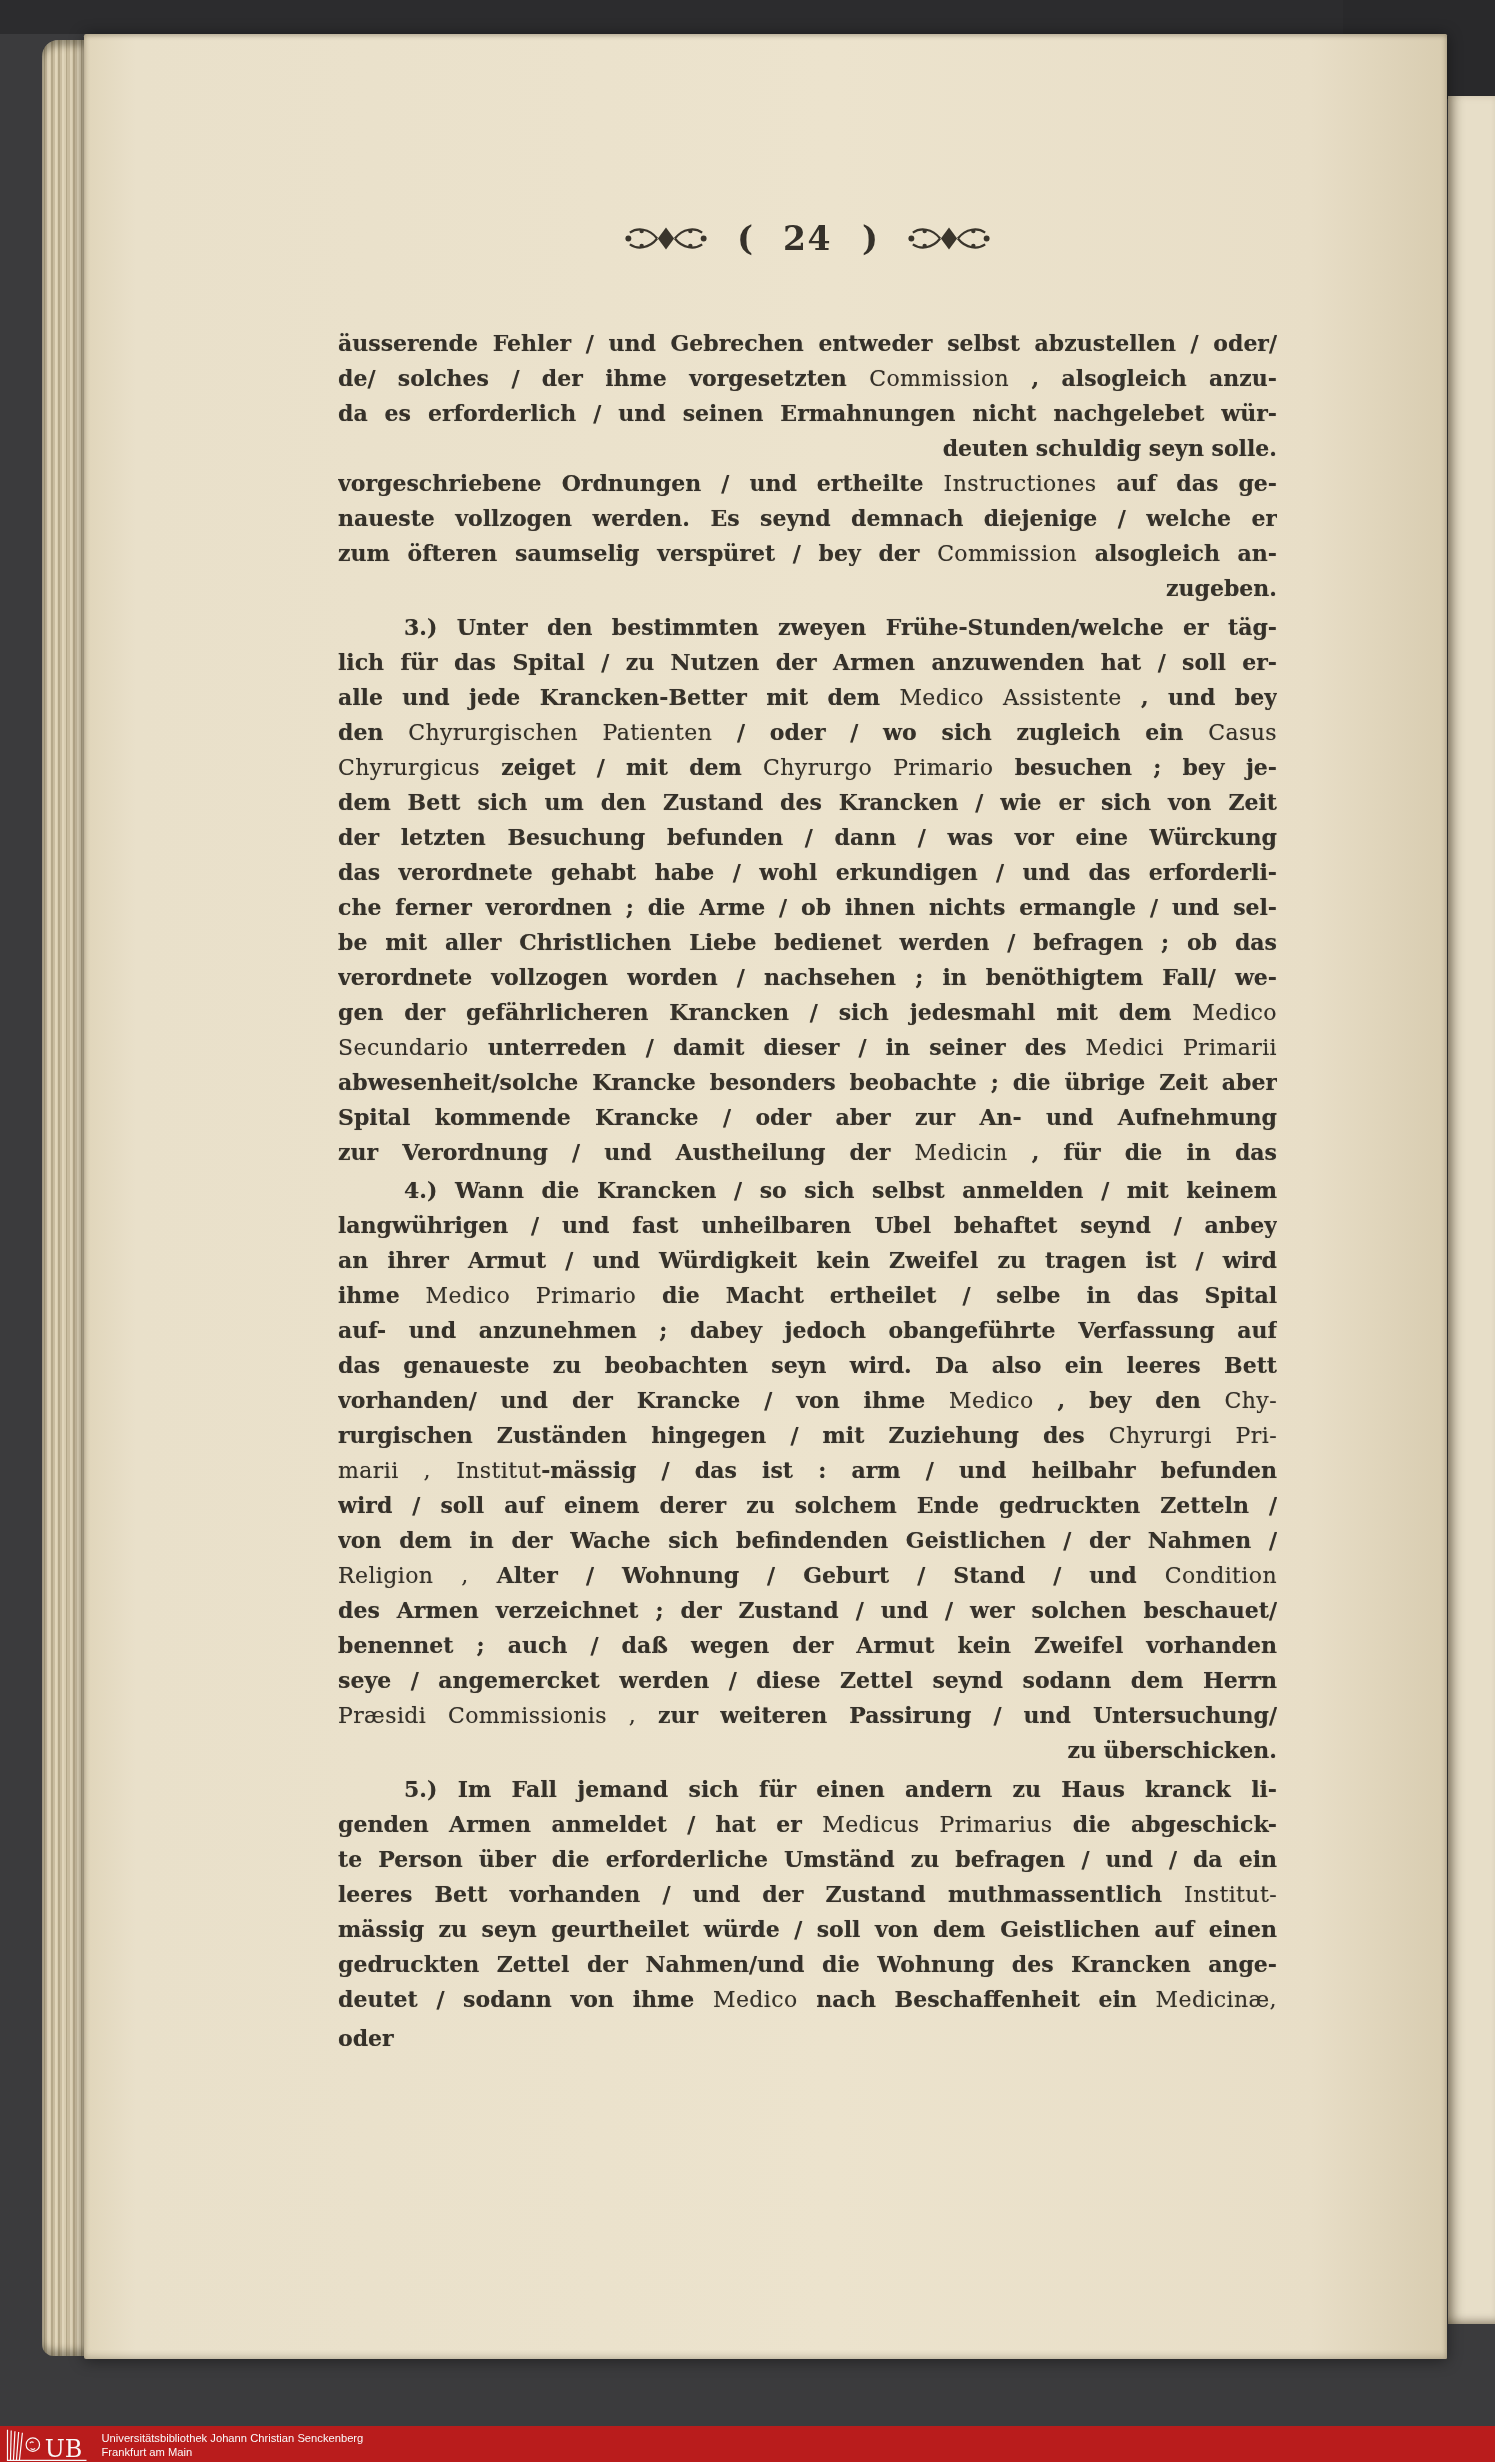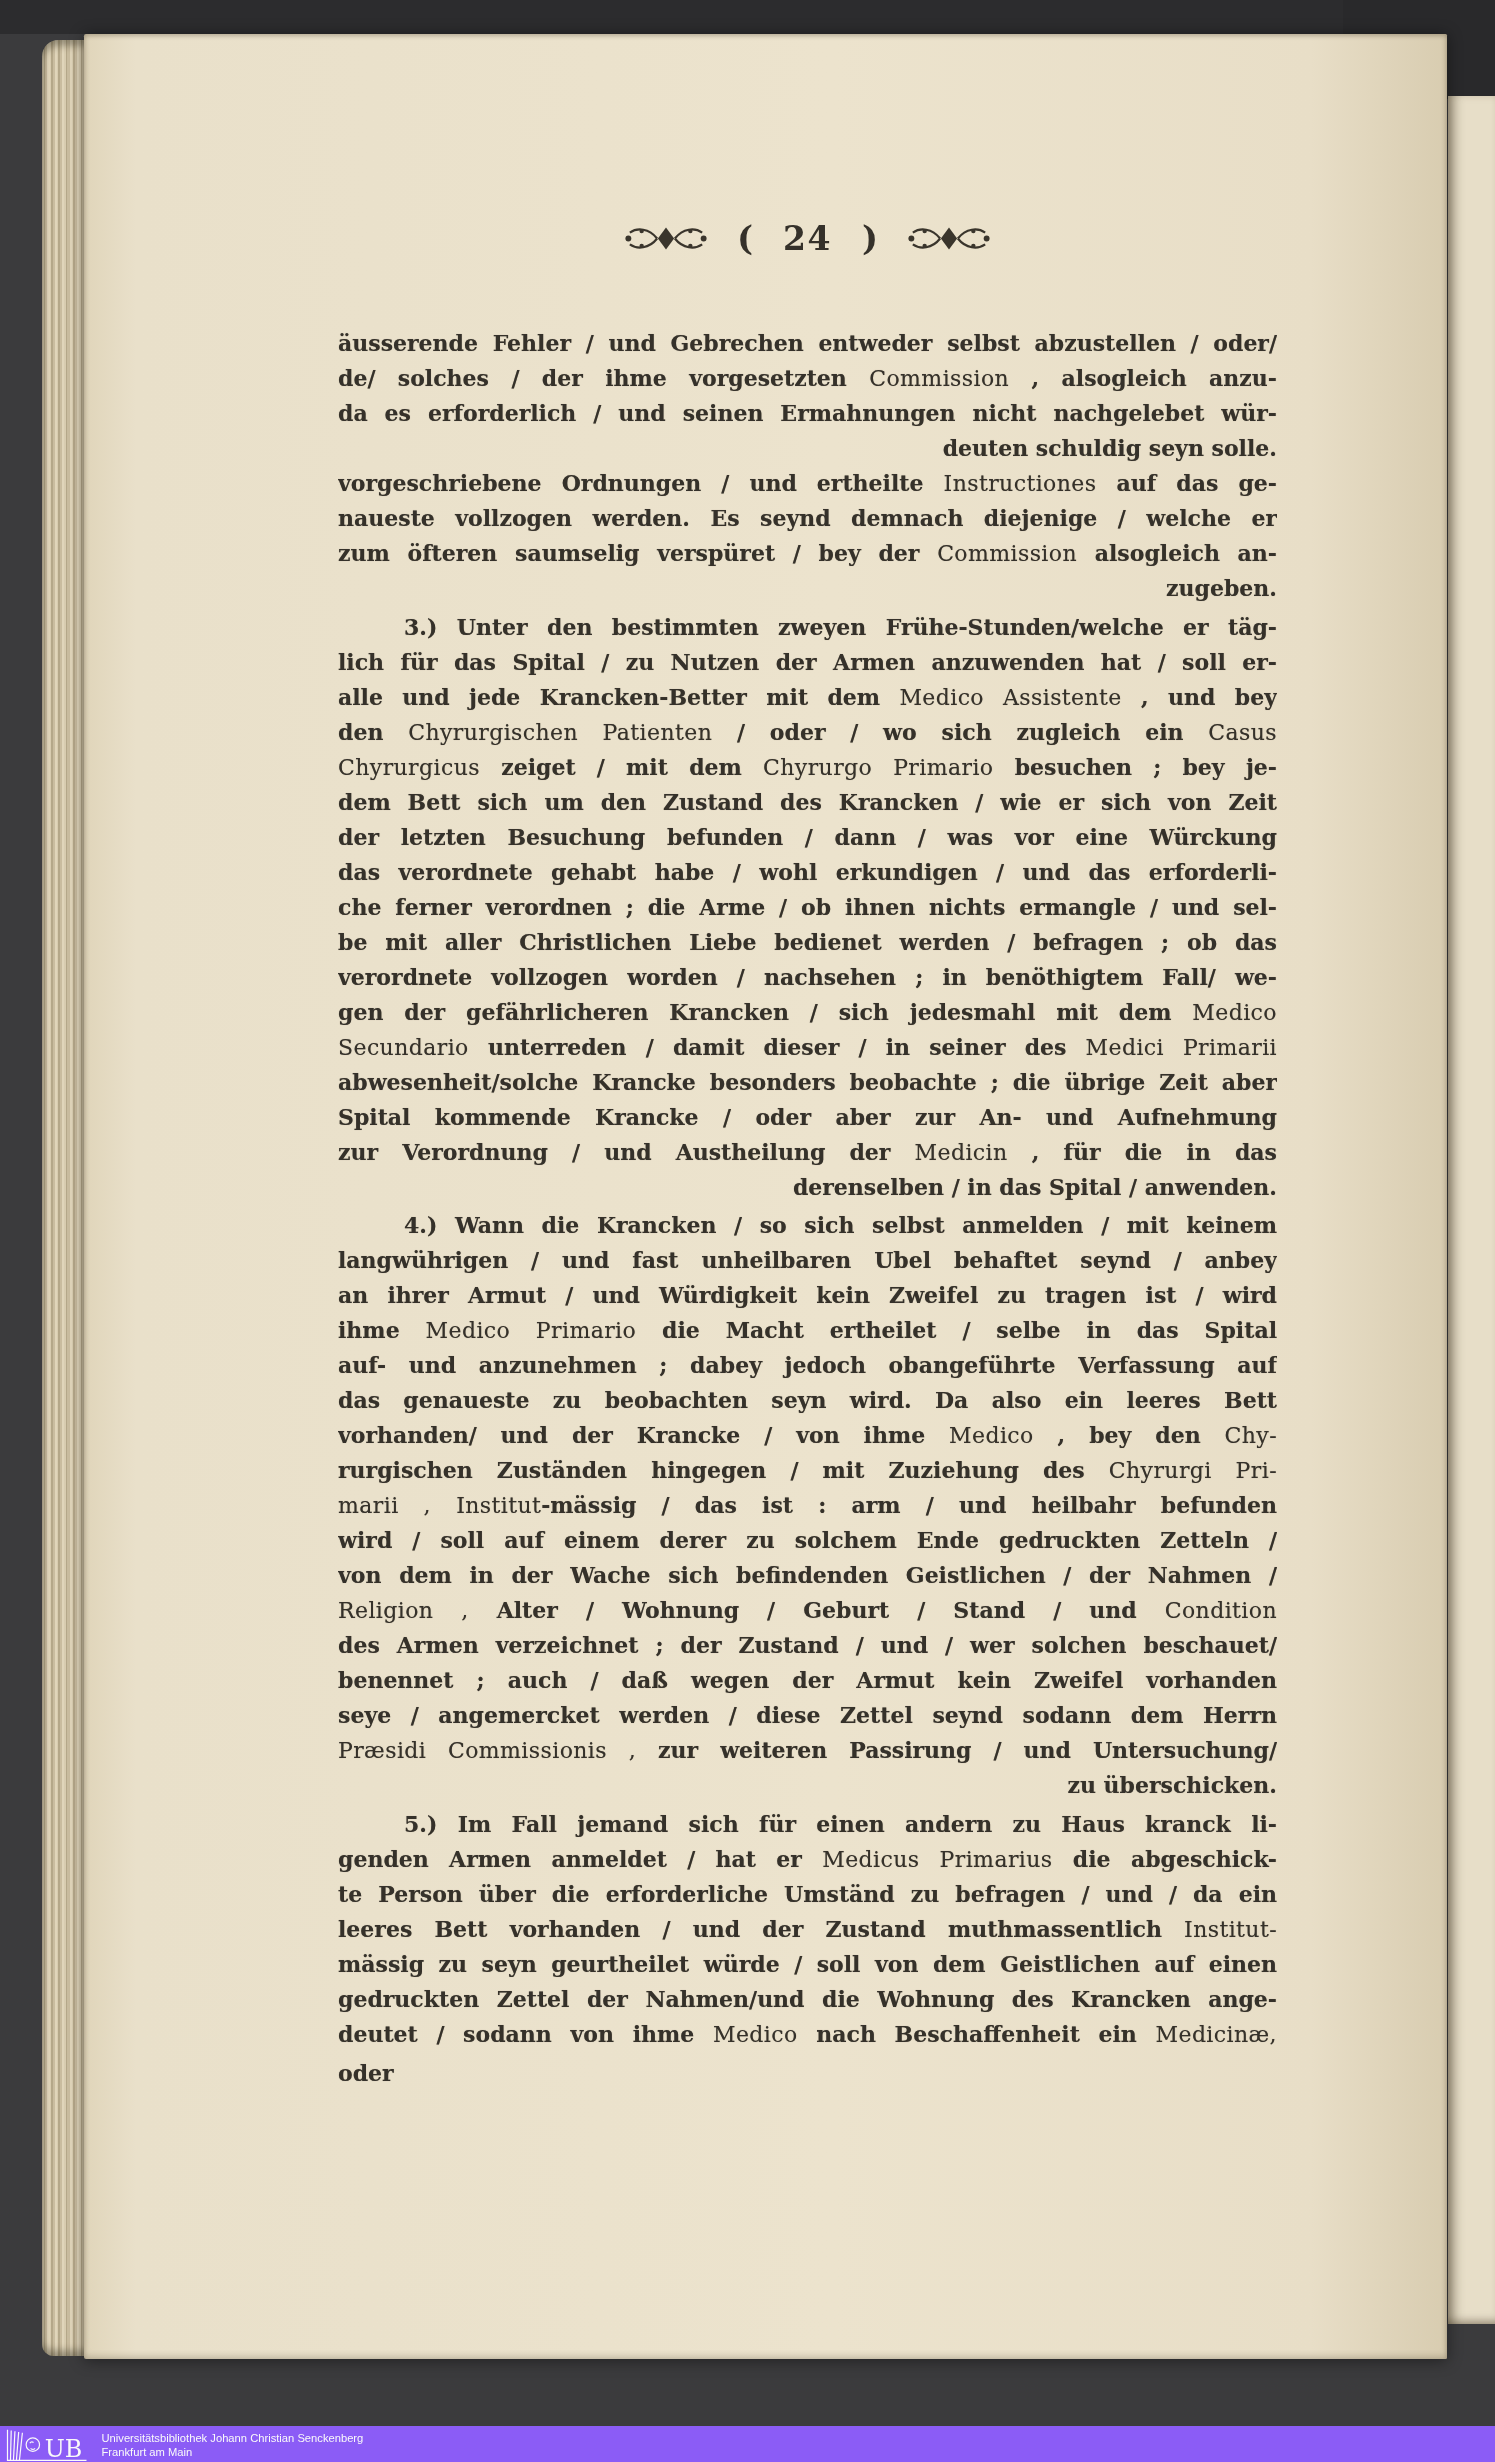--- a/index.html
+++ b/index.html
@@ -32,21 +32,21 @@
         font-size:22px;font-weight:bold;line-height:35px;
         text-align:justify;text-align-last:justify;-moz-text-align-last:justify;
         text-shadow:0 0 0.7px rgba(45,38,25,.45);}
   .line.short{text-align:right;text-align-last:auto;-moz-text-align-last:auto;}
   .line.indent{text-indent:66px;}
   .line.gap{margin-top:3.7px;}
   .antiqua{font-weight:normal;letter-spacing:0.4px;}
   .catchword{text-align:left;font-size:22px;font-weight:bold;margin-top:7.5px;
              padding-right:1.5px;text-shadow:0 0 0.7px rgba(45,38,25,.45);}
   .footer-bar{position:absolute;left:0;top:2426px;width:1496px;height:37px;
-              background:#8b5cf6;display:flex;align-items:center;}
+              background:#b91c1c;display:flex;align-items:center;}
   .ub-logo{margin-left:6px;flex:0 0 auto;}
   .footer-text{margin-left:13.5px;color:#fafafa;
                font-family:"Liberation Sans",sans-serif;font-size:11.2px;line-height:14px;}
 </style>
 </head>
 <body>
 
 <div class="stage">
   <div class="top-band"></div>
   <div class="top-wedge"></div>
@@ -112,21 +112,20 @@
           <div class="line"><span class="fraktur">der letzten Besuchung befunden / dann / was vor eine Würckung</span></div>
           <div class="line"><span class="fraktur">das verordnete gehabt habe / wohl erkundigen / und das erforderli-</span></div>
           <div class="line"><span class="fraktur">che ferner verordnen ; die Arme / ob ihnen nichts ermangle / und sel-</span></div>
           <div class="line"><span class="fraktur">be mit aller Christlichen Liebe bedienet werden / befragen ; ob das</span></div>
           <div class="line"><span class="fraktur">verordnete vollzogen worden / nachsehen ; in benöthigtem Fall/ we-</span></div>
           <div class="line"><span class="fraktur">gen der gefährlicheren Krancken / sich jedesmahl mit dem </span><span class="antiqua">Medico</span></div>
           <div class="line"><span class="antiqua">Secundario</span><span class="fraktur"> unterreden / damit dieser / in seiner des </span><span class="antiqua">Medici Primarii</span></div>
           <div class="line"><span class="fraktur">abwesenheit/solche Krancke besonders beobachte ; die übrige Zeit aber</span></div>
           <div class="line"><span class="fraktur">Spital kommende Krancke / oder aber zur An- und Aufnehmung</span></div>
           <div class="line"><span class="fraktur">zur Verordnung / und Austheilung der </span><span class="antiqua">Medicin</span><span class="fraktur"> , für die in das</span></div>
-          <div class="line short"><span class="fraktur">derenselben / in das Spital / anwenden.</span></div>
           <div class="line indent gap"><span class="fraktur">4.) Wann die Krancken / so sich selbst anmelden / mit keinem</span></div>
           <div class="line"><span class="fraktur">langwührigen / und fast unheilbaren Ubel behaftet seynd / anbey</span></div>
           <div class="line"><span class="fraktur">an ihrer Armut / und Würdigkeit kein Zweifel zu tragen ist / wird</span></div>
           <div class="line"><span class="fraktur">ihme </span><span class="antiqua">Medico Primario</span><span class="fraktur"> die Macht ertheilet / selbe in das Spital</span></div>
           <div class="line"><span class="fraktur">auf- und anzunehmen ; dabey jedoch obangeführte Verfassung auf</span></div>
           <div class="line"><span class="fraktur">das genaueste zu beobachten seyn wird. Da also ein leeres Bett</span></div>
           <div class="line"><span class="fraktur">vorhanden/ und der Krancke / von ihme </span><span class="antiqua">Medico</span><span class="fraktur"> , bey den </span><span class="antiqua">Chy-</span></div>
           <div class="line"><span class="fraktur">rurgischen Zuständen hingegen / mit Zuziehung des </span><span class="antiqua">Chyrurgi Pri-</span></div>
           <div class="line"><span class="antiqua">marii ,</span><span class="fraktur"> </span><span class="antiqua">Institut</span><span class="fraktur">-mässig / das ist : arm / und heilbahr befunden</span></div>
           <div class="line"><span class="fraktur">wird / soll auf einem derer zu solchem Ende gedruckten Zetteln /</span></div>

